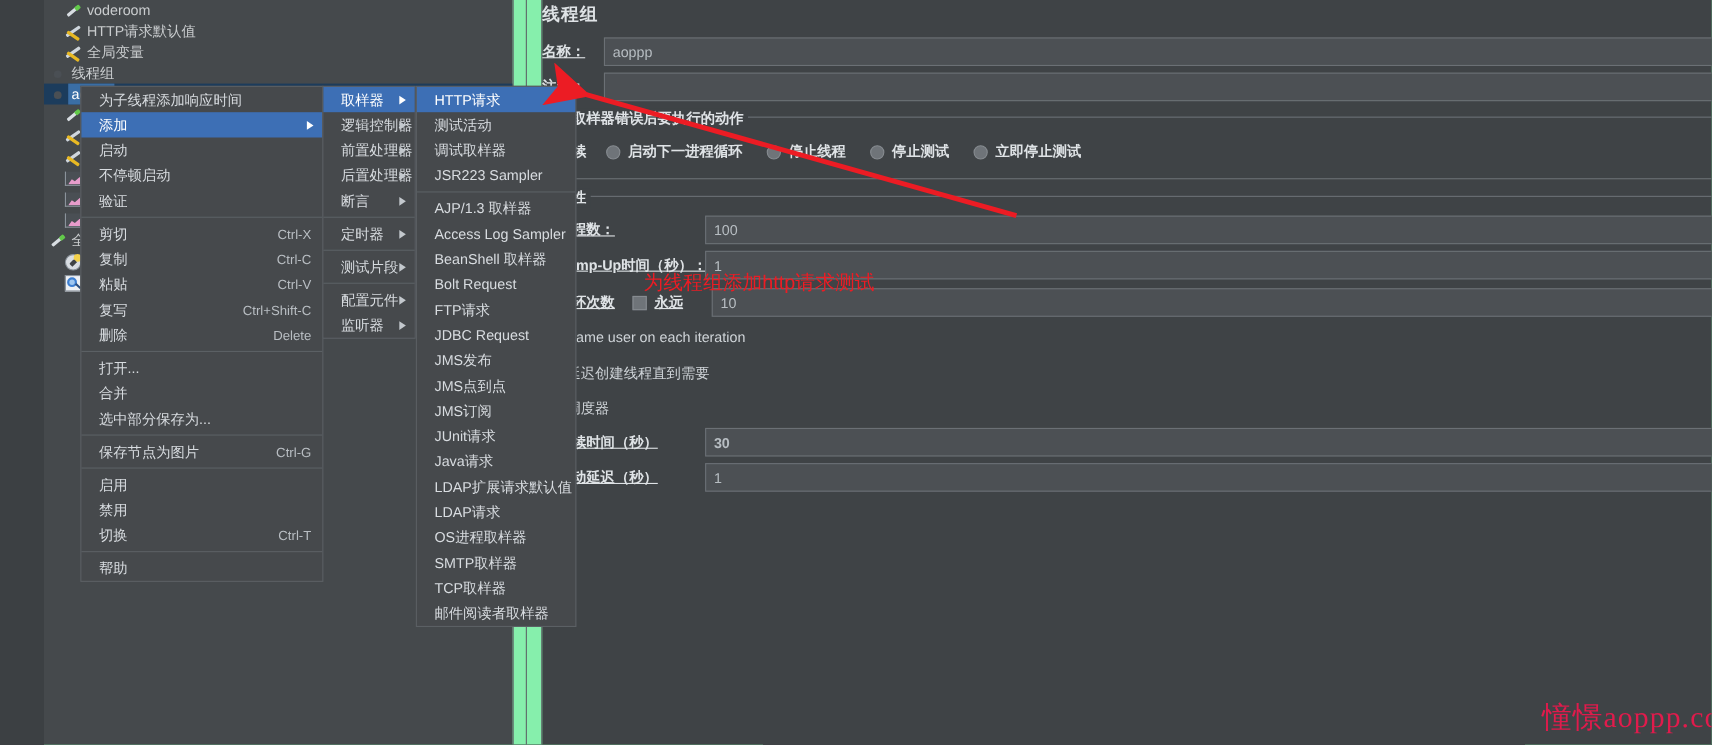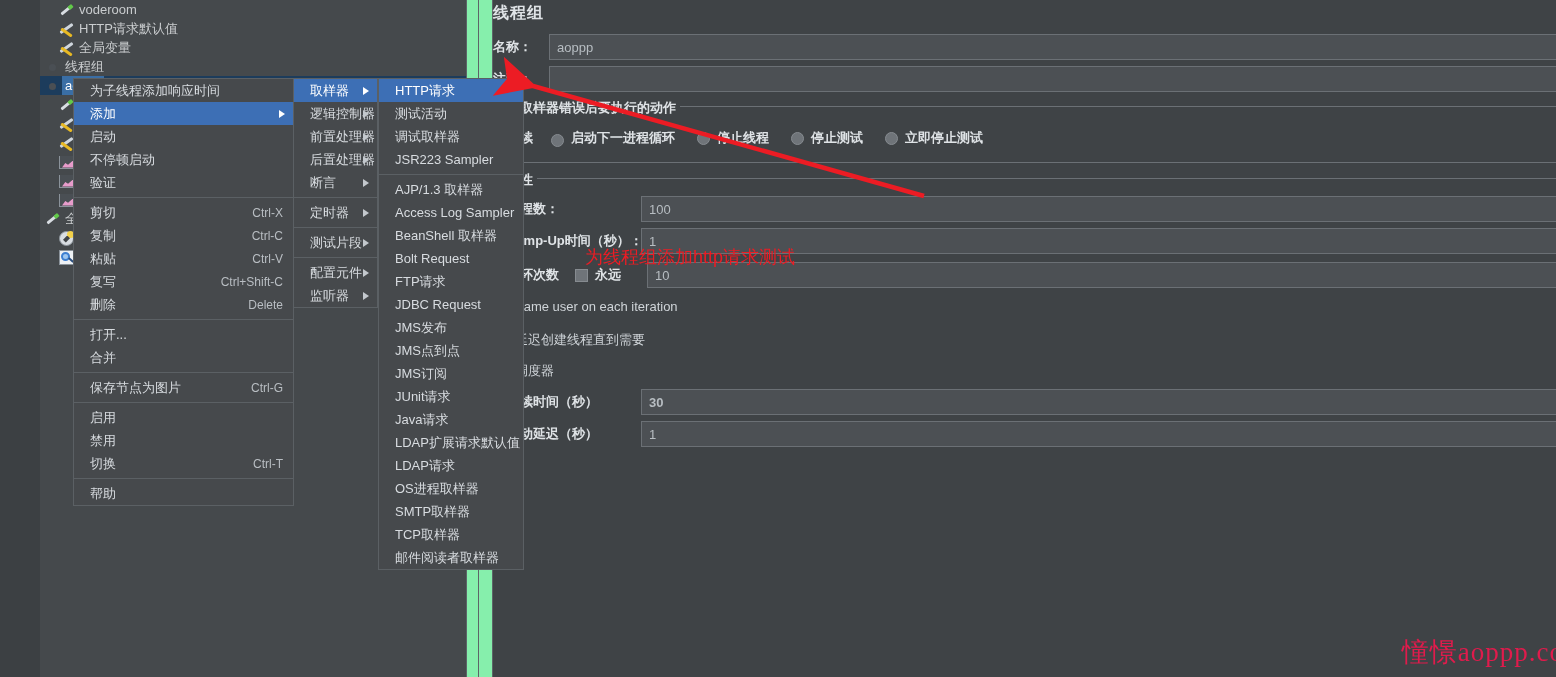--- a/index.html
+++ b/index.html
@@ -54,21 +54,21 @@
   .ic-find i{position:absolute;left:1px;top:1px;width:9px;height:9px;border-radius:50%;border:2px solid #3d7fd1;background:#9fc7f0;}
   .ic-find b{position:absolute;left:8px;top:8px;width:6px;height:2px;background:#2b4e7e;transform:rotate(42deg);}
 
   
   .vsplit { position:absolute; top:0; width:1px; height:677px; background:#5e6468; }
 
   
   #panel { position:absolute; left:453px; top:0; right:0; height:677px; background:#3f4346; }
   .ptitle { position:absolute; left:0px; top:3px; font-size:16px; color:#dfe3e6; font-weight:bold; letter-spacing:1px;}
   .frow { position:absolute; display:flex; align-items:center; }
-  .flabel { font-size:13px; color:#dfe3e6; font-weight:bold; white-space:nowrap; }
+  .flabel { font-size:13px; color:#dfe3e6; font-weight:bold; white-space:nowrap;text-decoration:underline; }
   .finput {
     background:#4c5054; border:1px solid #6b7075; color:#b7bdc2;
     font-size:13px; height:26px; line-height:24px; padding:0 7px;
     font-family:"Liberation Sans", sans-serif;
   }
   .group-title { position:absolute; font-size:13px; color:#dfe3e6; font-weight:bold; background:#3f4346; padding:0 4px; z-index:2;}
   .group-line { position:absolute; height:1px; background:#6b7075; }
   .radio { width:13px; height:13px; border-radius:50%; background:#6f7479; border:1px solid #868b90; display:inline-block;}
   .radio-lbl { font-size:13px; color:#dfe3e6; font-weight:bold; margin-left:7px; }
   .chk { width:13px; height:13px; background:#6f7479; border:1px solid #868b90; display:inline-block;}
@@ -232,21 +232,21 @@
 
     <div class="group-title" style="left:10px; top:99px;">在取样器错误后要执行的动作</div>
     <div class="group-line" style="left:4px; top:106px; width:1096px;"></div>
     <div class="group-line" style="left:4px; top:106px; width:1px; height:57px;"></div>
     <div class="group-line" style="left:4px; top:162px; width:1096px;"></div>
 
     <div id="error-opts" class="frow" style="left:14px; top:128px; height:20px;">
         <span style="display: flex; align-items: center; margin-right: 18px;">
           <span class="radio-lbl" style="margin-left:0;">继续</span>
         </span>
-        <span style="display: flex; align-items: flex-end; margin-right: 22px;">
+        <span style="display: flex; align-items: center; margin-right: 22px;">
           <span class="radio"></span>
           <span class="radio-lbl" style="">启动下一进程循环</span>
         </span>
         <span style="display: flex; align-items: center; margin-right: 22px;">
           <span class="radio"></span>
           <span class="radio-lbl" style="">停止线程</span>
         </span>
         <span style="display: flex; align-items: center; margin-right: 22px;">
           <span class="radio"></span>
           <span class="radio-lbl" style="">停止测试</span>
@@ -337,20 +337,23 @@
       <div class="mi">
         <span>删除</span>
         <span class="acc">Delete</span>
       </div>
       <div class="msep"></div>
       <div class="mi">
         <span>打开...</span>
       </div>
       <div class="mi">
         <span>合并</span>
+      </div>
+      <div class="mi">
+        <span>选中部分保存为...</span>
       </div>
       <div class="msep"></div>
       <div class="mi">
         <span>保存节点为图片</span>
         <span class="acc">Ctrl-G</span>
       </div>
       <div class="msep"></div>
       <div class="mi">
         <span>启用</span>
       </div>

